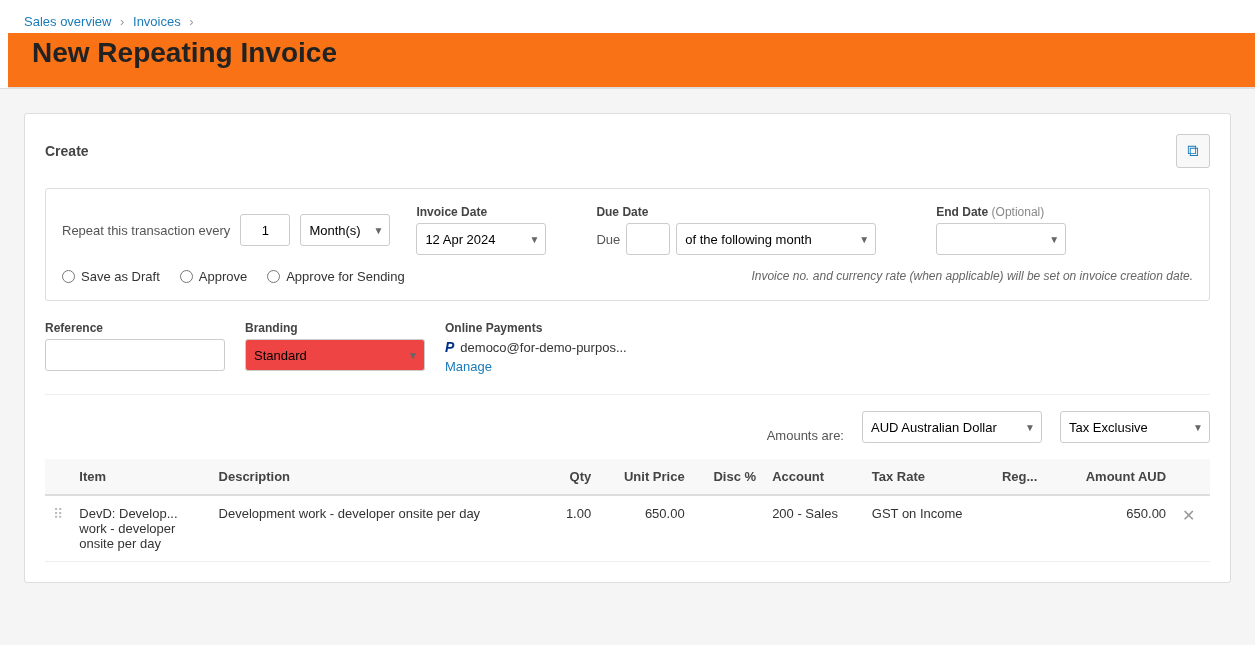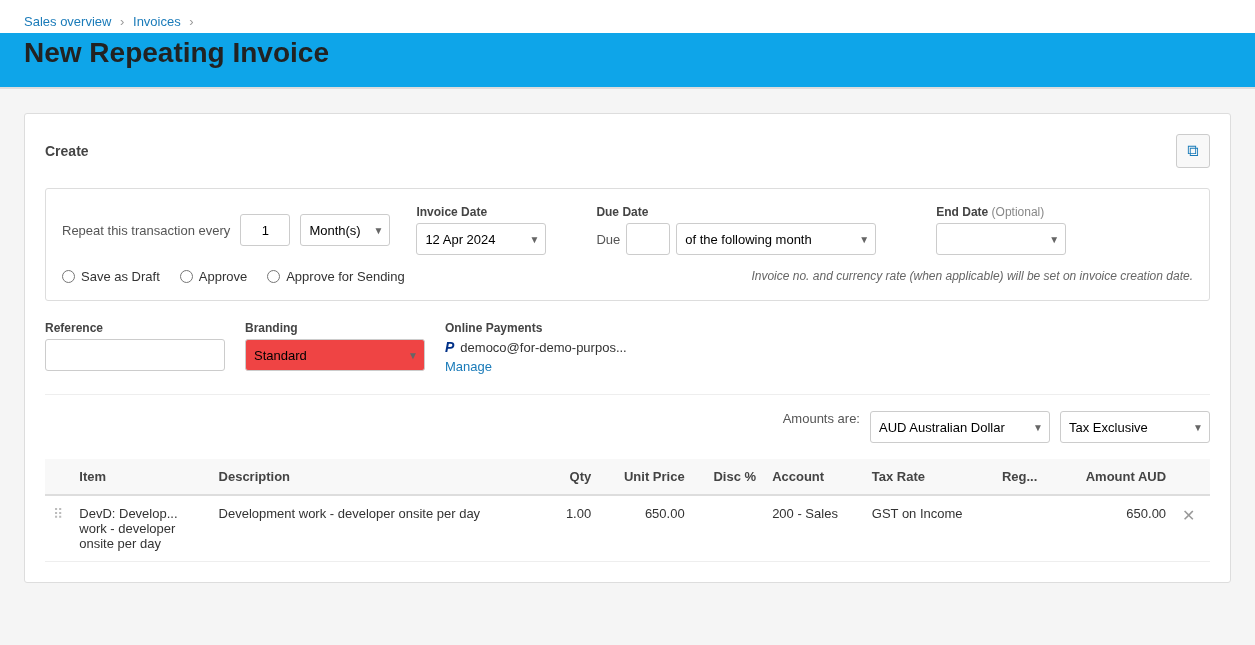--- a/index.html
+++ b/index.html
@@ -2,21 +2,21 @@
 <html><head>
   <meta charset="utf-8">
   <style>
     * { box-sizing: border-box; margin: 0; padding: 0; }
     body { font-family: Arial, sans-serif; font-size: 13px; color: #333; background: #f5f5f5; }
 
     .breadcrumb { padding: 14px 24px 4px; font-size: 13px; }
     .breadcrumb a { color: #1a7bb9; text-decoration: none; }
     .breadcrumb span { color: #999; margin: 0 5px; }
 
-    .page-title { padding: 4px 24px 18px; font-size: 28px; font-weight: 600; color: #222; background: #0ea5e9; border-bottom: 1px solid #ddd; }
+    .page-title { padding: 4px 24px 18px; font-size: 28px; font-weight: 600; color: #222; background: #f97316; border-bottom: 1px solid #ddd; margin-left: 8px; }
 
     .main-content { padding: 24px; }
 
     .card { background: #fff; border: 1px solid #ddd; border-radius: 3px; padding: 20px; }
 
     .card-header { display: flex; justify-content: space-between; align-items: center; margin-bottom: 20px; }
     .card-header-title { font-size: 14px; font-weight: 600; color: #444; }
     .icon-btn { border: 1px solid #ccc; background: #f8f8f8; border-radius: 3px; width: 34px; height: 34px; display: flex; align-items: center; justify-content: center; cursor: pointer; color: #1a7bb9; font-size: 16px; }
 
     .form-section { border: 1px solid #ddd; border-radius: 3px; padding: 16px; margin-bottom: 20px; }
@@ -55,21 +55,21 @@
     .branding-wrap { position: relative; }
     .branding-wrap select { width: 180px; height: 32px; border: 1px solid #ccc; border-radius: 3px; padding: 0 28px 0 8px; font-size: 13px; background: #ef4444; appearance: none; -webkit-appearance: none; }
     .branding-wrap .chevron { position: absolute; right: 7px; top: 50%; transform: translateY(-50%); pointer-events: none; color: #666; font-size: 10px; }
 
     .online-payments { display: flex; flex-direction: column; gap: 4px; }
     .online-payments label { font-size: 12px; font-weight: 600; color: #444; }
     .paypal-row { display: flex; align-items: center; gap: 6px; font-size: 13px; color: #333; }
     .paypal-icon { color: #003087; font-size: 14px; font-weight: 700; font-style: italic; }
     .manage-link { color: #1a7bb9; text-decoration: none; font-size: 13px; }
 
-    .amounts-row { display: flex; justify-content: flex-end; align-items: flex-start; gap: 10px; margin-bottom: 16px; }
+    .amounts-row { display: flex; justify-content: flex-end; align-items: flex-end; gap: 18px; margin-bottom: 16px; }
     .amounts-label { font-size: 13px; color: #555; }
 
     .table-wrap { overflow-x: auto; }
     table { width: 100%; border-collapse: collapse; font-size: 13px; }
     thead tr { background: #f8f8f8; border-bottom: 2px solid #ddd; }
     thead th { padding: 10px 8px; text-align: left; font-weight: 600; color: #444; white-space: nowrap; }
     thead th.right { text-align: right; }
     tbody tr { border-bottom: 1px solid #eee; }
     tbody td { padding: 10px 8px; vertical-align: top; color: #333; }
     tbody td.right { text-align: right; }

